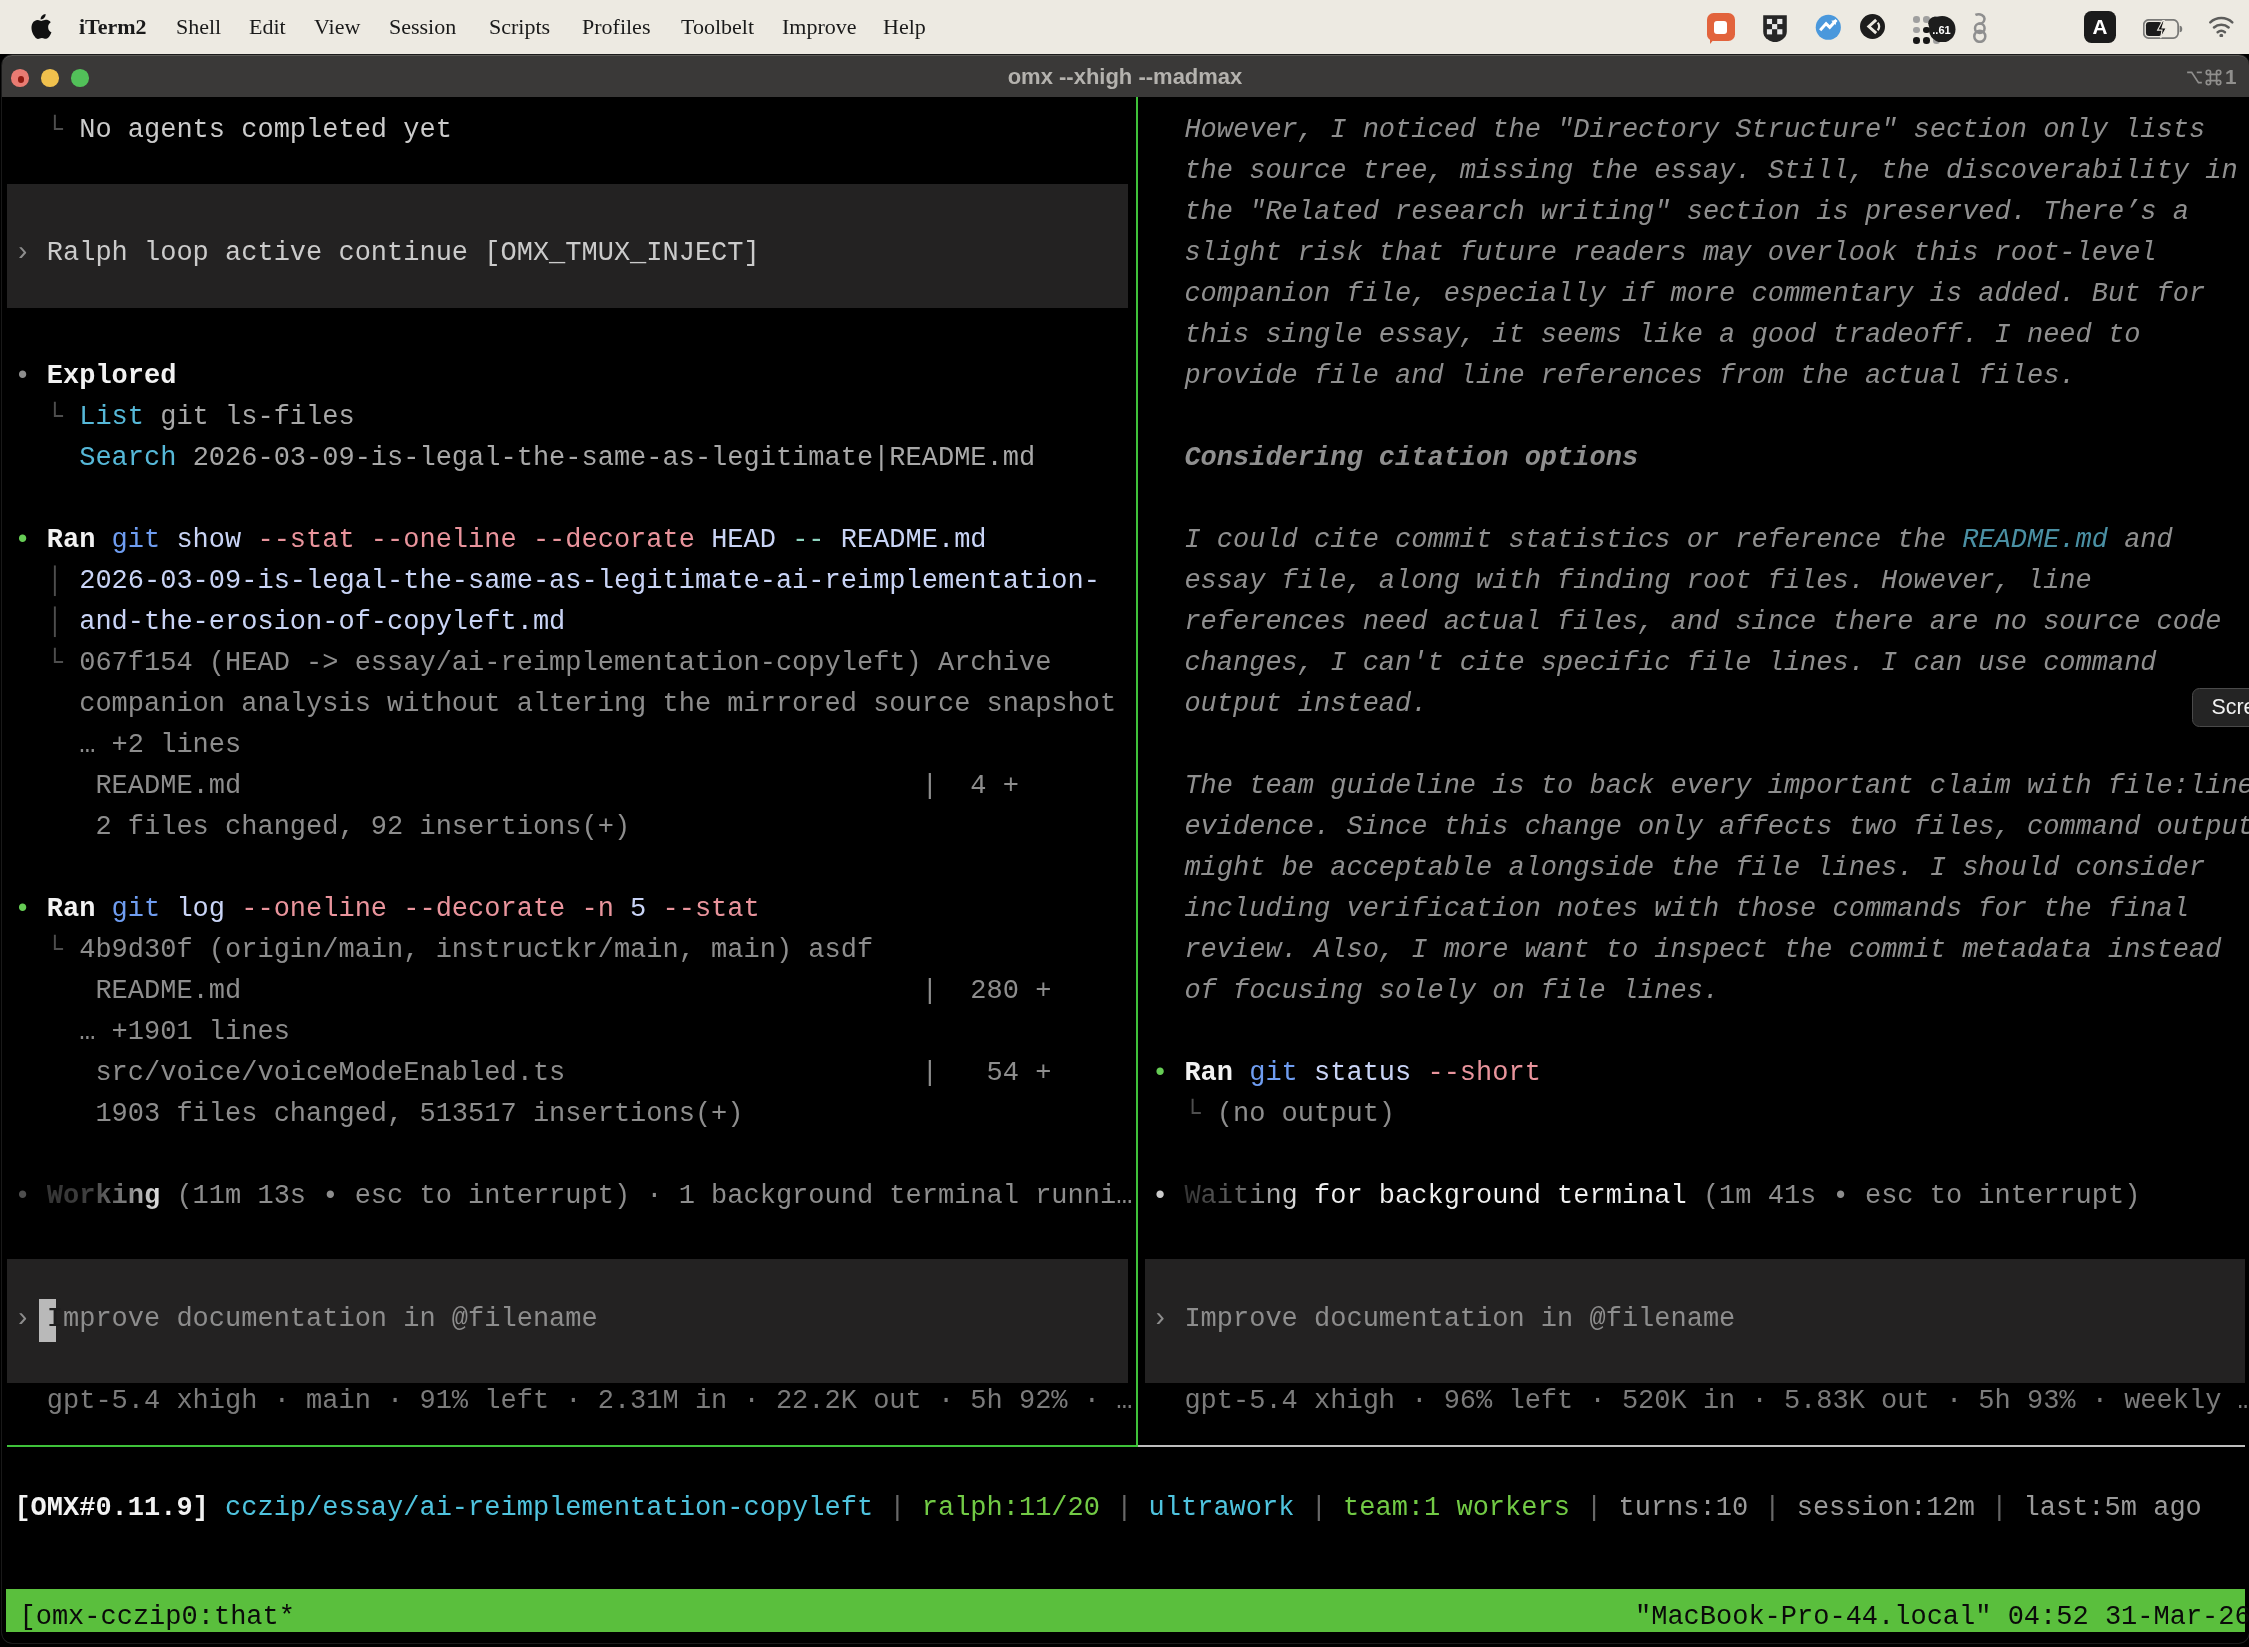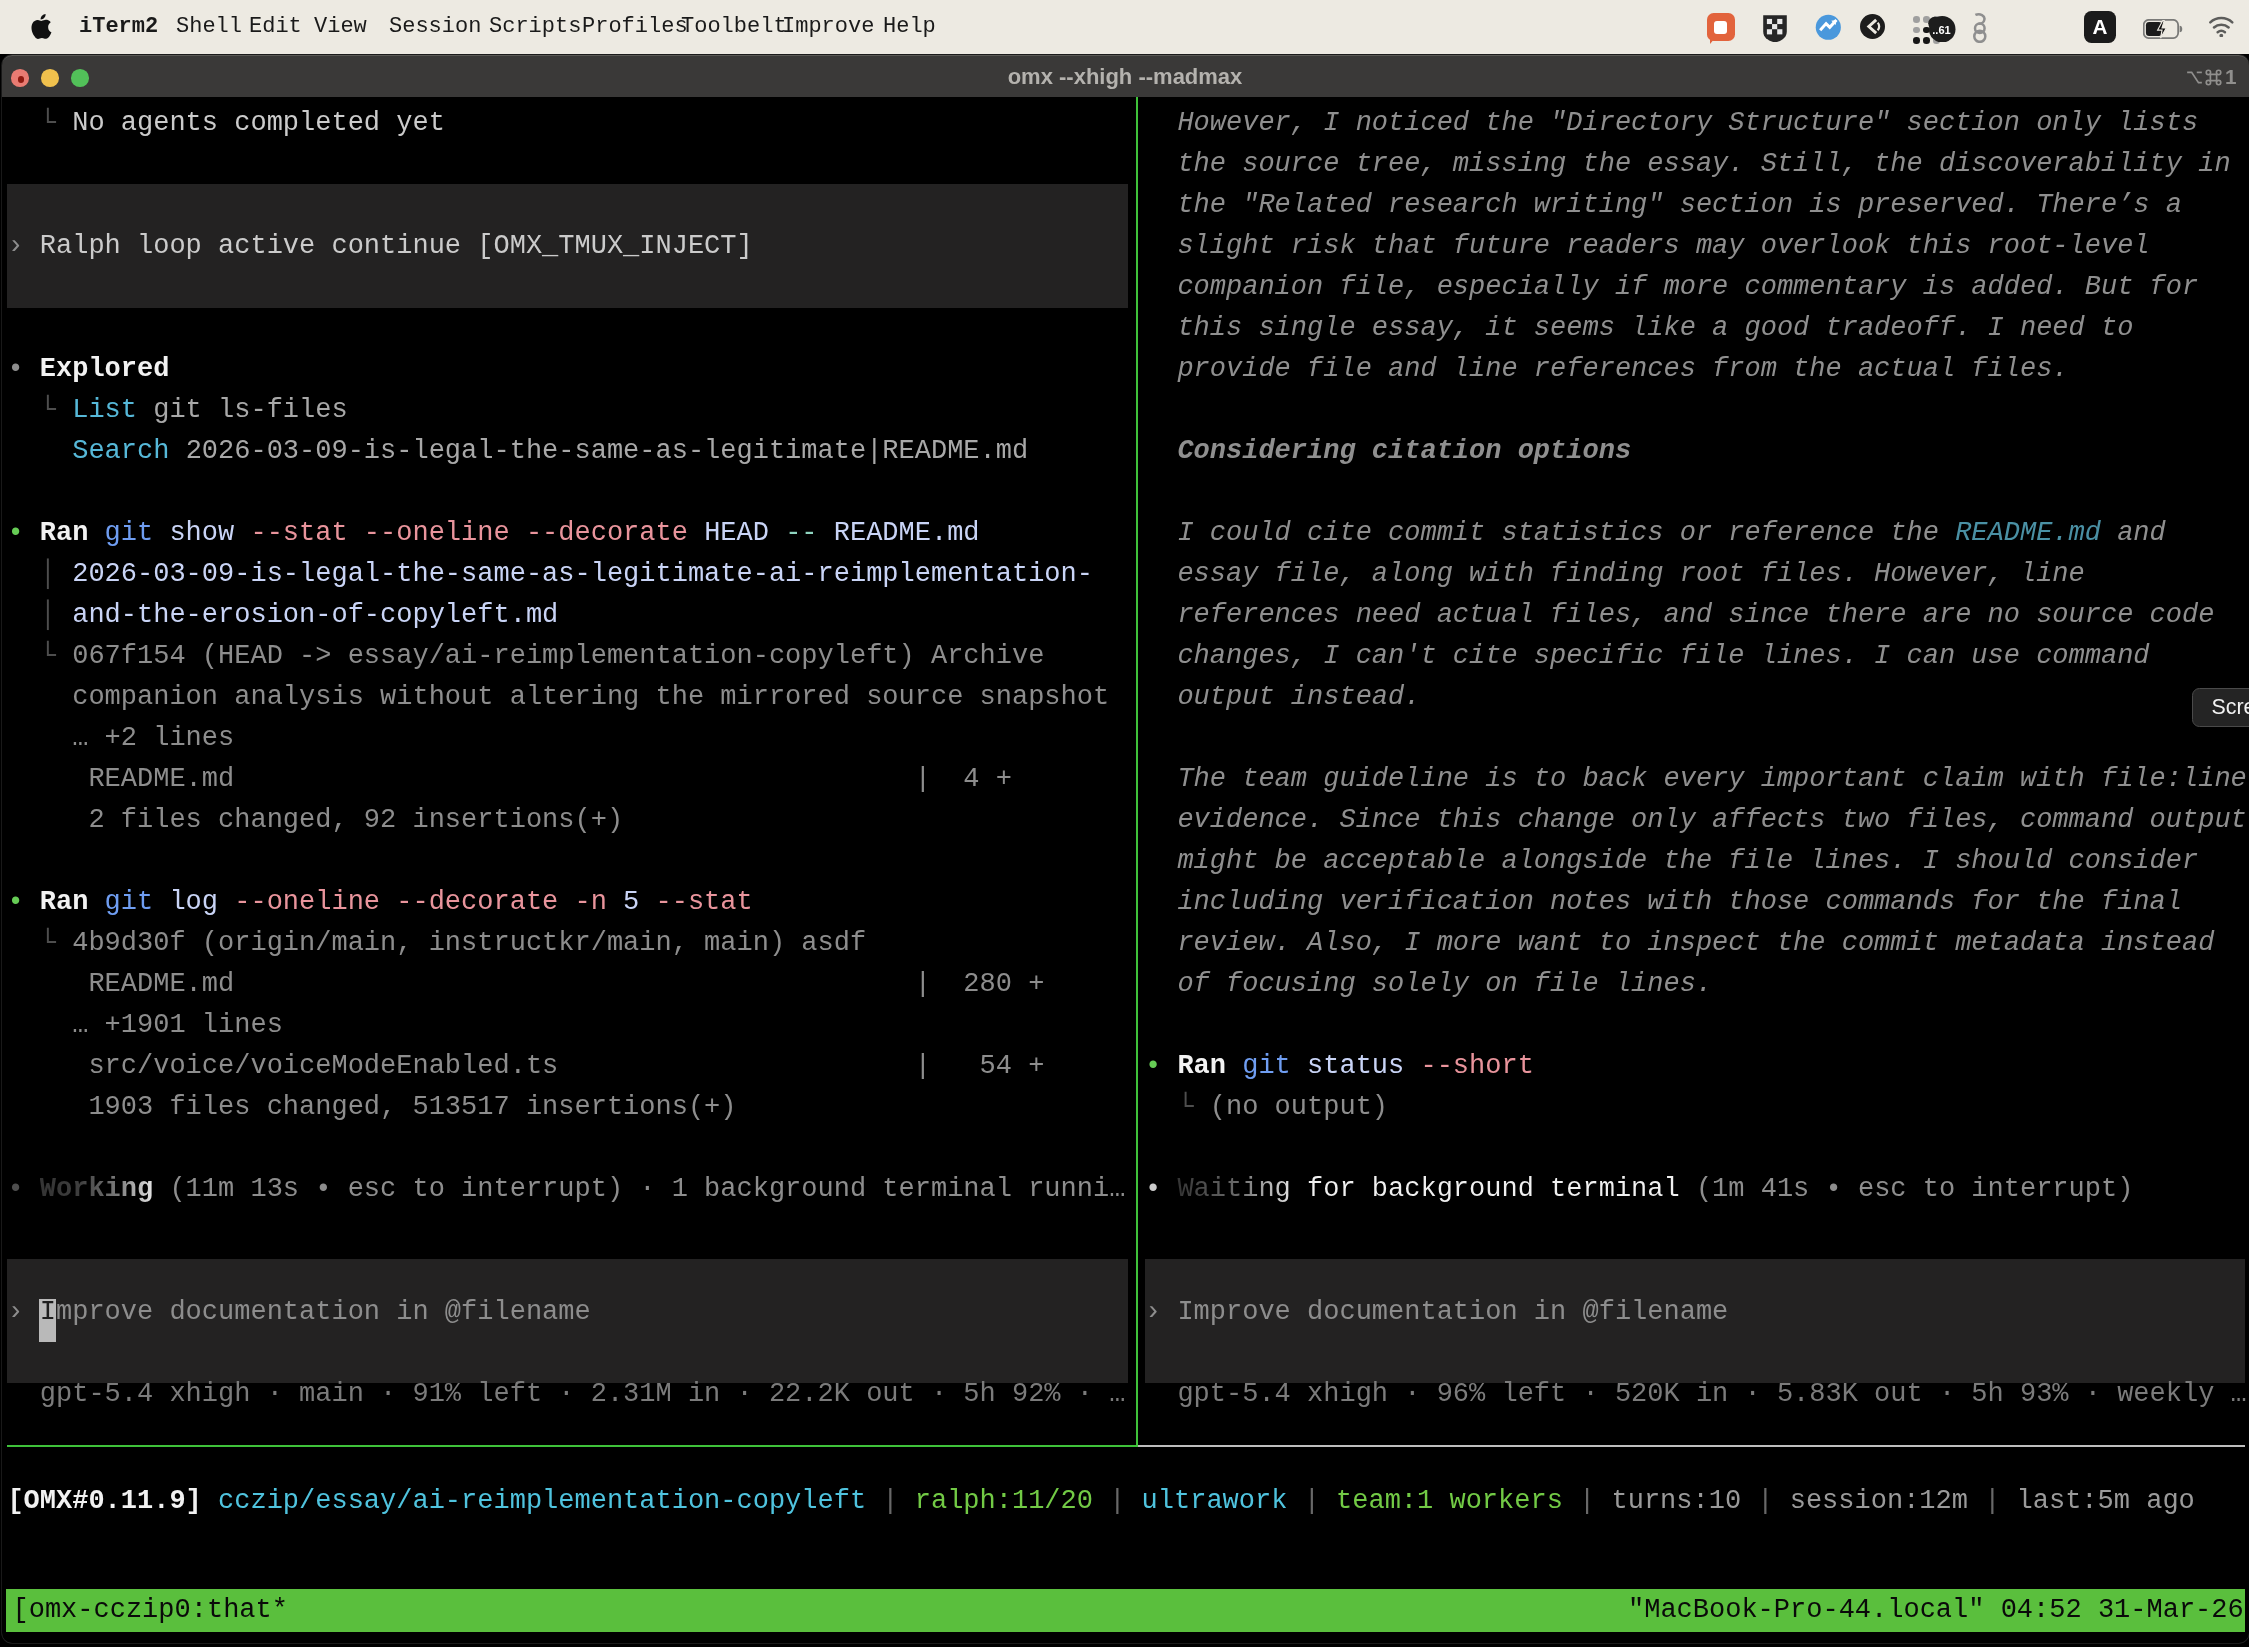--- a/index.html
+++ b/index.html
@@ -1,28 +1,28 @@
 <!DOCTYPE html>
 <html style="font-size:11.8px"><head><meta charset="utf-8">
 <style>
 html,body{margin:0;padding:0;width:2250px;height:1648px;background:#000;overflow:hidden}
 *{box-sizing:border-box}
 .abs{position:absolute}
 body{font-family:"Liberation Mono",monospace}
 
 #menubar{position:absolute;left:0;top:0;width:2250px;height:54px;background:#edeae2}
-.mi{position:absolute;top:0;height:54px;line-height:54px;font-family:Liberation Mono, monospace;font-size:22px;color:#1a1a1a;white-space:nowrap}
+.mi{position:absolute;top:0;height:54px;line-height:54px;font-family:Liberation Serif, serif;font-size:22px;color:#1a1a1a;white-space:nowrap}
 
 #win{position:absolute;left:1.5px;top:55px;width:2247px;height:1588px;background:#000;border-radius:10.3px;box-shadow:0 0 0 0.7px #242424}
 #titlebar{position:absolute;left:1.5px;top:55px;width:2247px;height:42px;background:#3a3938;border-radius:10.3px 10.3px 0 0;border-top:0.7px solid #5a5955}
 .tl{position:absolute;border-radius:50%;width:17.7px;height:17.7px;top:69px}
 #title{position:absolute;left:0;top:55px;width:2250px;height:42px;line-height:44px;text-align:center;font-family:"Liberation Sans",sans-serif;font-size:22px;font-weight:700;color:#b4b2ae}
 #shortcut{position:absolute;top:55px;right:12.5px;height:42px;line-height:44px;font-family:"Liberation Sans",sans-serif;font-size:21.4px;font-weight:700;color:#908f8d}
 
-pre{position:absolute;margin:0;font:27px/41px "Liberation Mono",monospace;white-space:pre;letter-spacing:0}
+pre{position:absolute;margin:7px;font:27px/41px "Liberation Mono",monospace;white-space:pre;letter-spacing:0}
 .d{color:#4e4e4e}.f{color:#8d8d8d}.f2{color:#a8a8a8}.f3{color:#7b7b7b}.f4{color:#9a9a9a}
 .b{color:#cbcbcb}.w{color:#f2f2f2;font-weight:700}
 .cy{color:#56b8d8}.cy2{color:#4fc3de}.bl{color:#6f9df1}.pe{color:#c9d4f6}.pk{color:#e9949c}.te{color:#8fd5c0}
 .gb{color:#66cc55}.gr2{color:#72ca45}.sep{color:#686868}
 i{font-style:italic;color:#8f8f8f}
 .bi{font-weight:700}
 .lk{color:#4a90a4}
 .cur{color:#1e1e1e}
 .shimL{font-weight:700;background:linear-gradient(90deg,#343434 0%,#3e3e3e 35%,#7e7e7e 70%,#e4e4e4 100%);-webkit-background-clip:text;background-clip:text;color:transparent}
 .shimR{font-weight:400;background:linear-gradient(90deg,#343434 0%,#6a6a6a 12%,#f0f0f0 24%,#f0f0f0 100%);-webkit-background-clip:text;background-clip:text;color:transparent}

